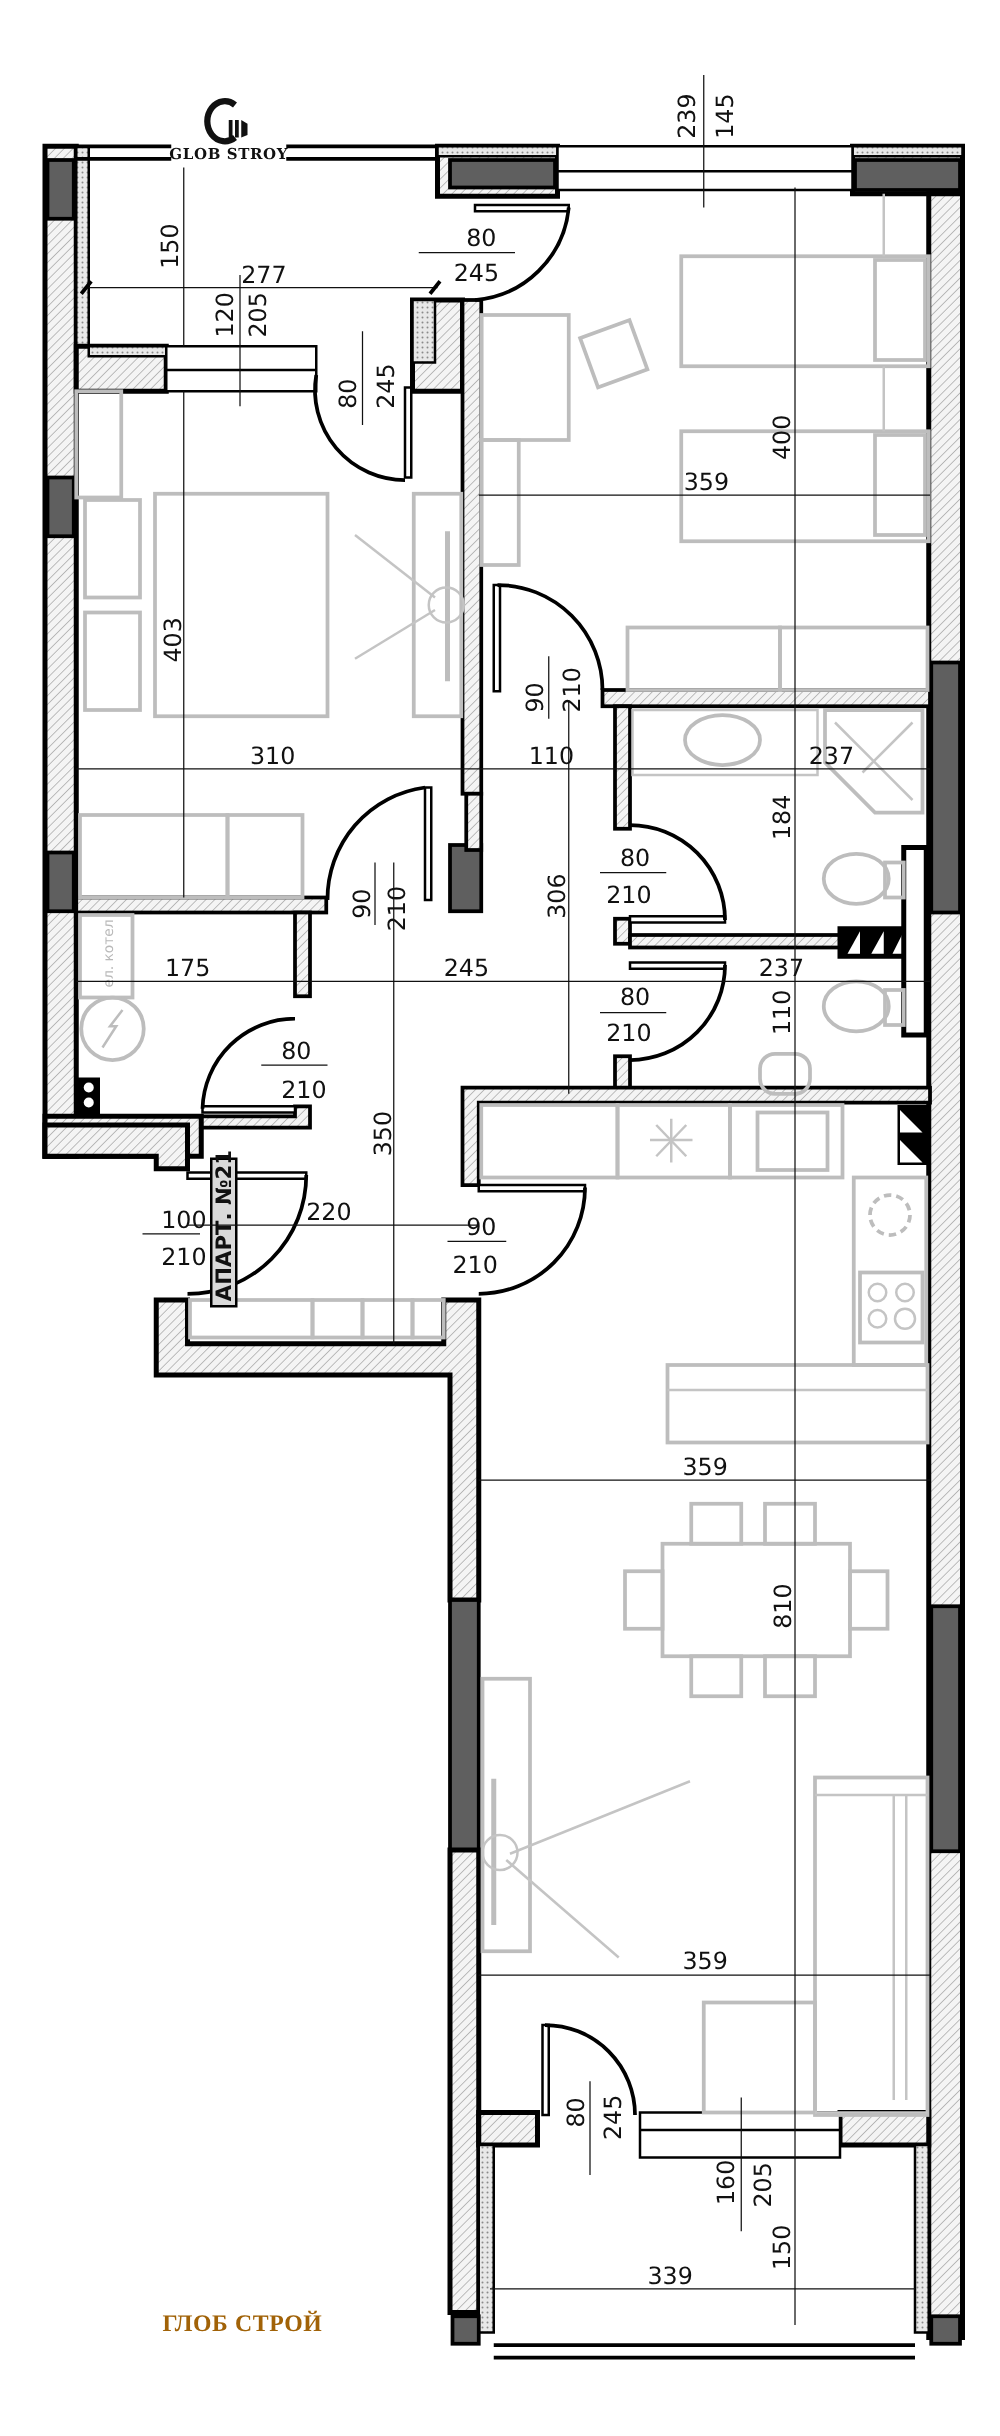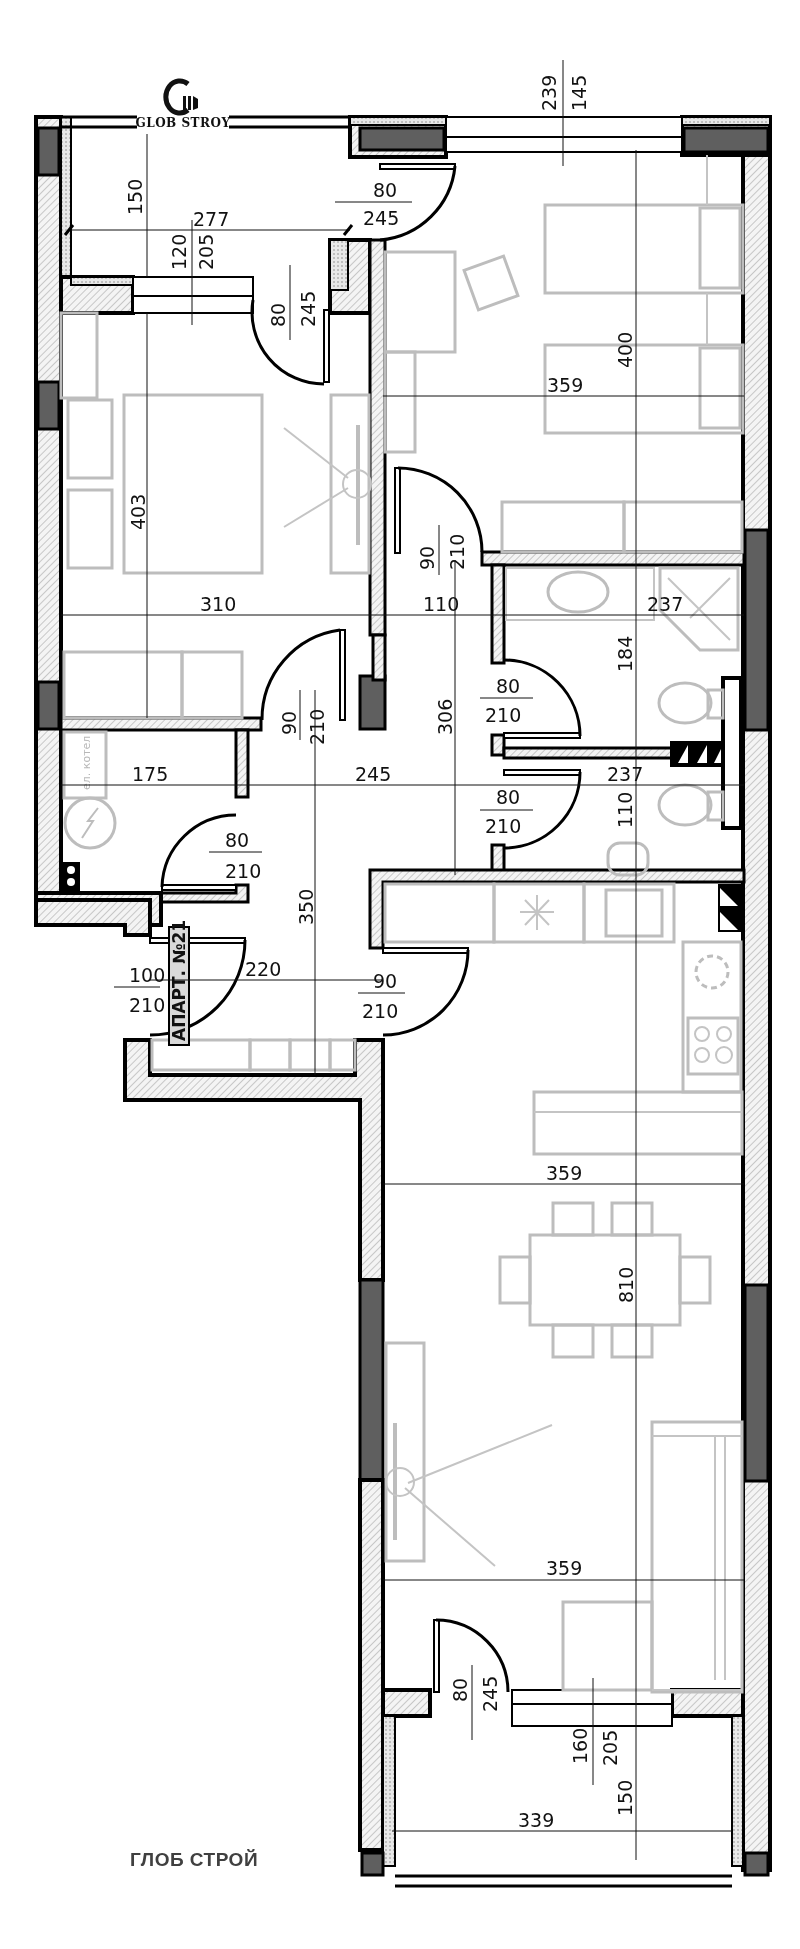--- a/index.html
+++ b/index.html
@@ -12,22 +12,22 @@
   .col { fill: #5f5f5f; stroke: #000; stroke-width: 3; }
   .insul { fill: url(#dots); stroke: #000; stroke-width: 2; }
   .dline { stroke: #111; stroke-width: 1; fill: none; }
   .tick { stroke: #000; stroke-width: 3; }
   .furn { fill: none; stroke: #bdbdbd; stroke-width: 3; }
   .furn-thin { fill: none; stroke: #c4c4c4; stroke-width: 2; }
   .door-leaf { fill: #fff; stroke: #000; stroke-width: 2; }
   .door-arc { fill: none; stroke: #000; stroke-width: 3; }
   .win { fill: #fff; stroke: #000; stroke-width: 2; }
   .logo-text { font-family: "DejaVu Serif", serif; font-size: 12px; font-weight: bold; fill: #111; letter-spacing: 0.5px; }
-  .watermark { position: absolute; left: 130px; top: 1849px; font-family: Liberation Sans, sans-serif;
-               font-size: 19px; font-weight: bold; color: #404040; letter-spacing: 0.5px; }
+  .watermark { position: absolute; left: 130px; top: 1849px; font-family: Liberation Serif, serif;
+               font-size: 19px; font-weight: bold; color: #a16207; letter-spacing: 0.5px; }
   .apt-label-text { font-family: "DejaVu Sans", sans-serif; font-size: 17px; font-weight: bold; fill: #111; }
   .boiler-text { font-family: "DejaVu Sans", sans-serif; font-size: 11px; fill: #b8b8b8; }
 </style>
 </head>
 <body>
 
 <svg id="plan" viewBox="0 0 800 1949" xmlns="http://www.w3.org/2000/svg">
   <defs>
     <pattern id="hatch" width="5" height="5" patternUnits="userSpaceOnUse" patternTransform="rotate(45)">
       <rect width="5" height="5" fill="#f4f4f4"></rect>

